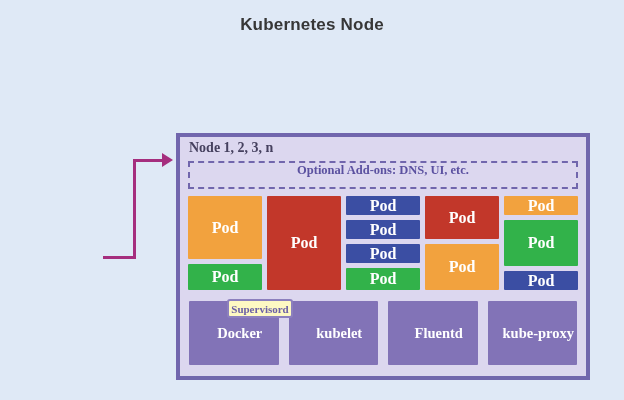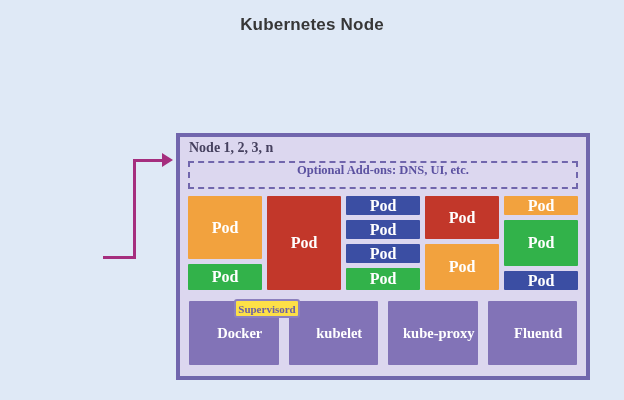--- a/index.html
+++ b/index.html
@@ -59,22 +59,22 @@
   .pod[data-color="green"]{background:#32b24a}
   .pod[data-color="blue"]{background:#3b4ea3}
   .h63{height:63px} .h43{height:43px} .h19{height:19px} .grow{flex:1}
 
   
   .services { margin:11px 9px 0 9px; height:64px; display:flex; gap:10px; }
   .service { flex:1; background:#8273b7; color:#fff; font-size:14.5px;
              display:flex; align-items:center; justify-content:center; border-radius:1px;padding-left:12px; }
 
   
-  .supervisord { position:absolute; left:54px; top:162px; width:66px; height:19px; z-index:3;
-                 background:#fde047; border:2px solid #8c80be; border-radius:3px;
+  .supervisord { position:absolute; left:47px; top:162px; width:66px; height:19px; z-index:3;
+                 background:#fef9c3; border:2px solid #8c80be; border-radius:3px;
                  display:flex; align-items:center; justify-content:center;
                  font-size:11px; color:#6b60a5; }
 </style>
 </head>
 <body>
 
 <div class="stage">
 
   <div class="title">Kubernetes Node</div>
 
@@ -115,20 +115,20 @@
       <div class="pod-col">
         <div class="pod h19" data-color="orange">Pod</div>
         <div class="pod grow" data-color="green">Pod</div>
         <div class="pod h19" data-color="blue">Pod</div>
       </div>
     </div>
 
     <div class="services">
       <div class="service">Docker</div>
       <div class="service">kubelet</div>
+      <div class="service">Fluentd</div>
       <div class="service">kube-proxy</div>
-      <div class="service">Fluentd</div>
     </div>
 
     <div class="supervisord">Supervisord</div>
   </div>
 
 </div>
 
 </body></html>

